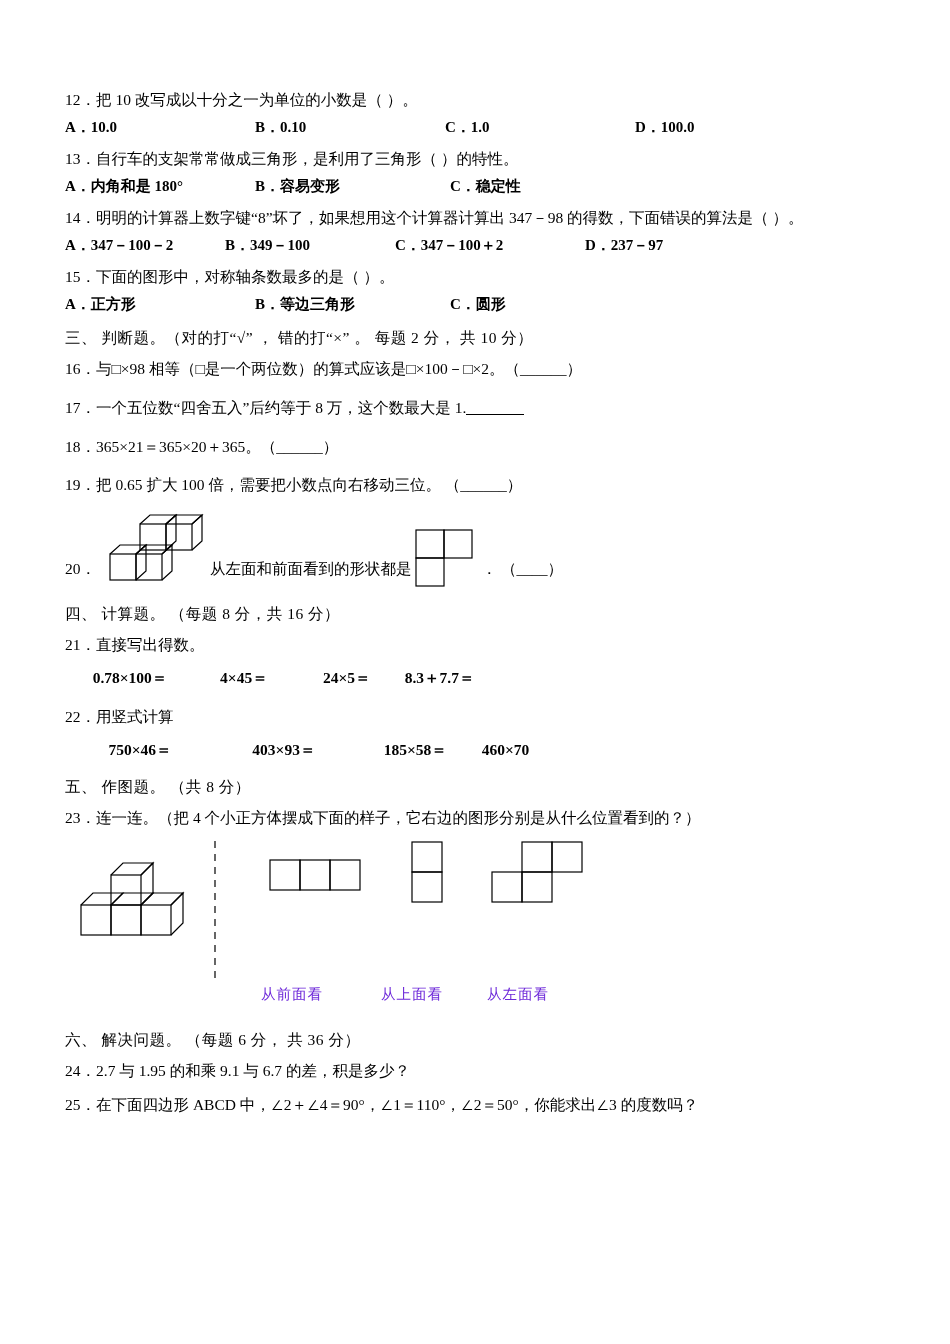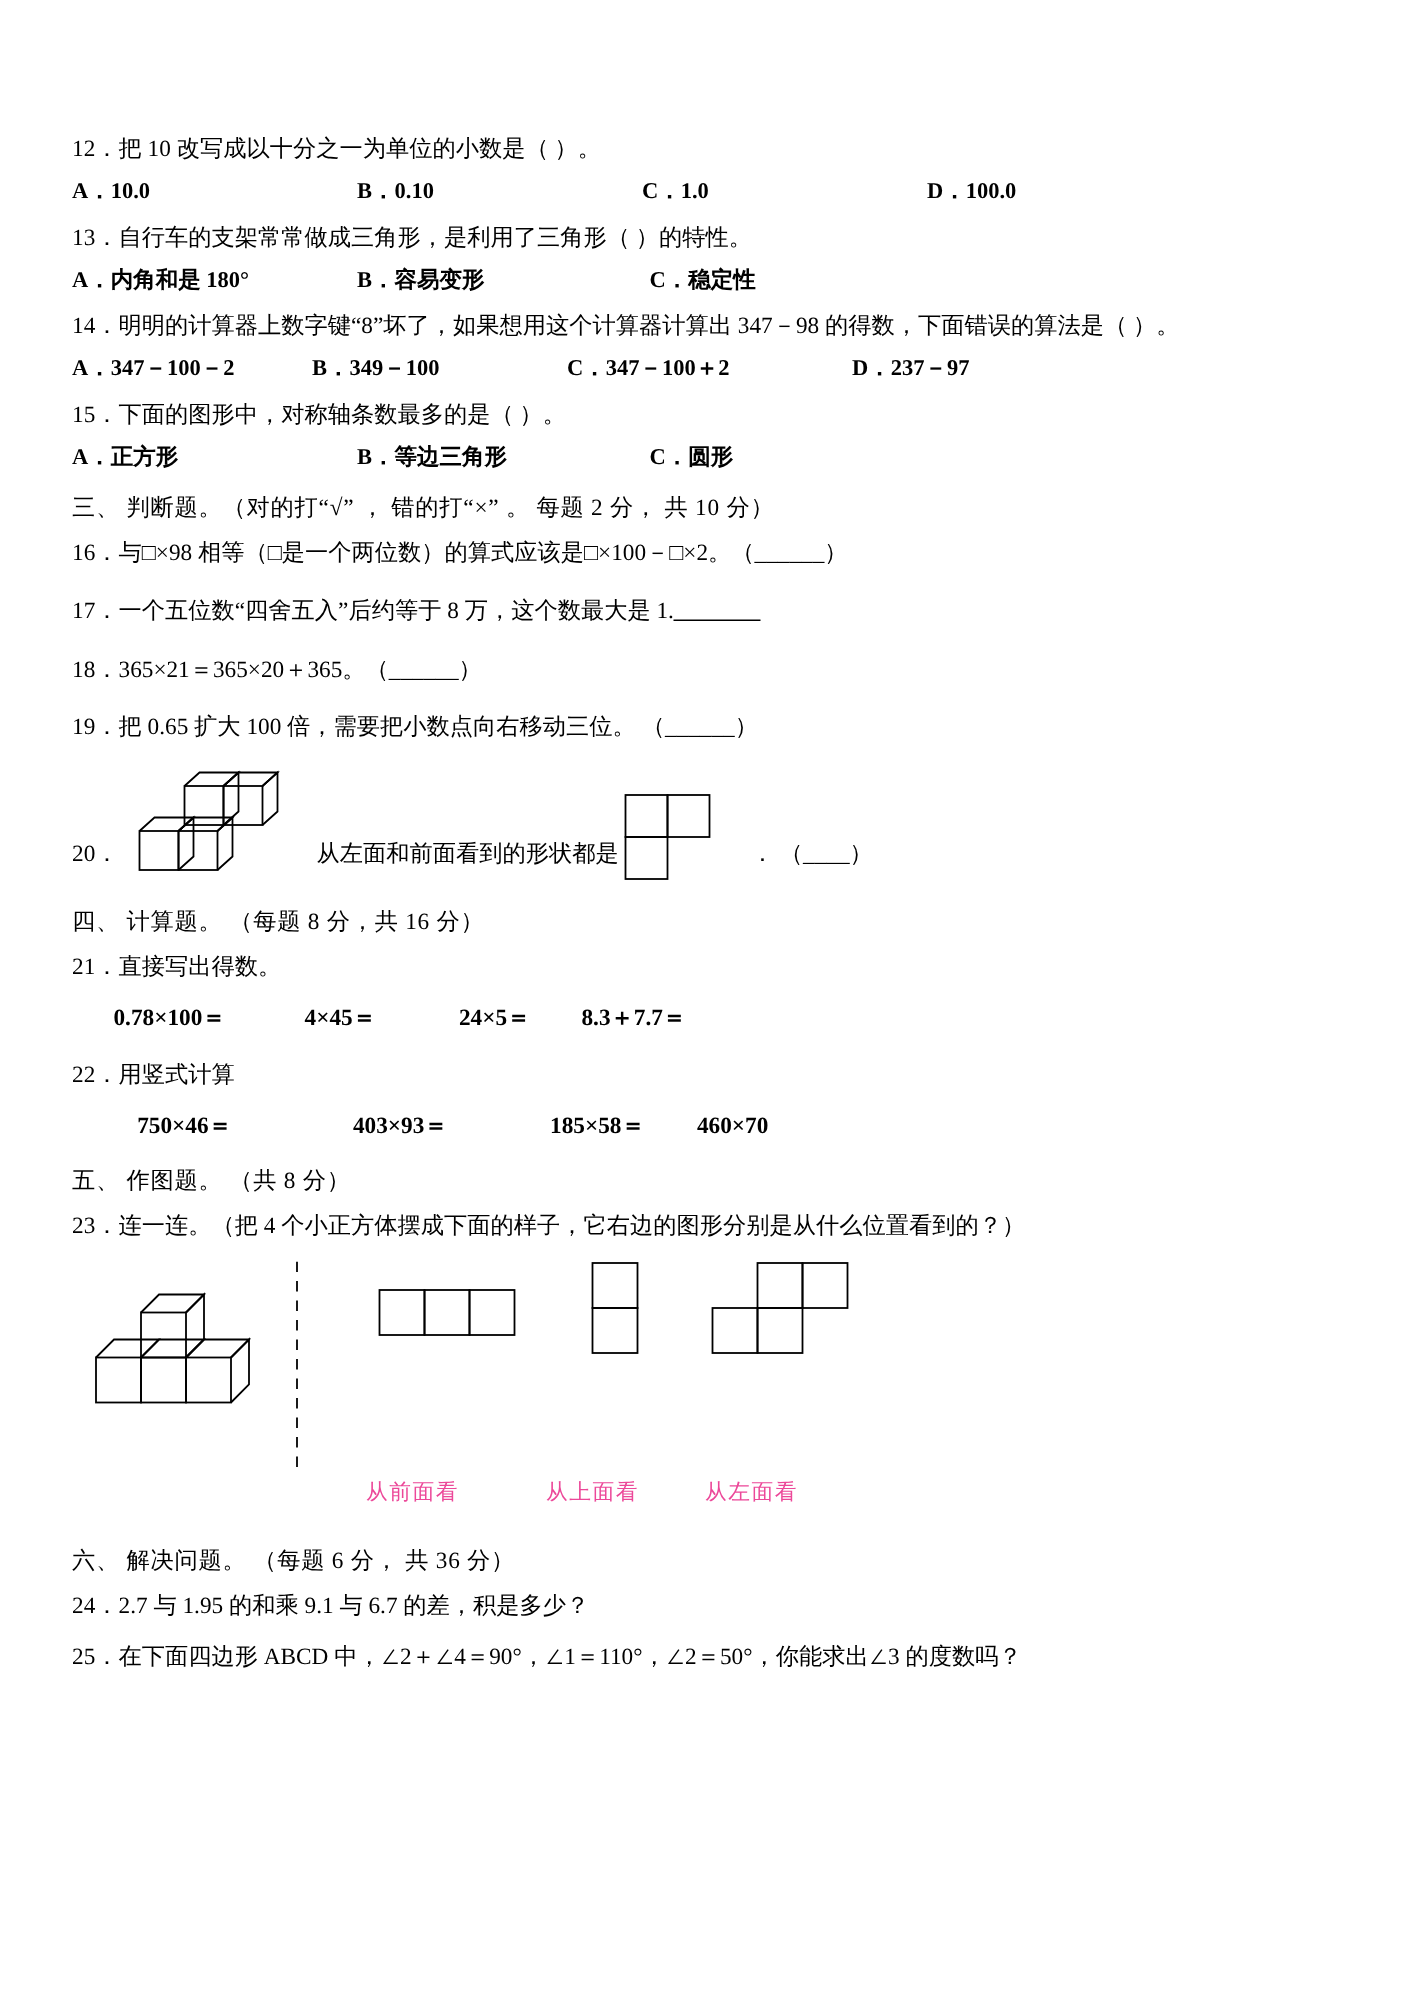--- a/index.html
+++ b/index.html
@@ -16,21 +16,21 @@
   }
   .page {
     position: relative;
     width: 950px;
     height: 1344px;
     padding: 0;
     box-sizing: border-box;
   }
   .content {
     position: absolute;
-    left: 48px;
+    left: 65px;
     top: 88px;
     width: 858px;
   }
   .q {
     margin: 0 0 6px 0;
     font-size: 15.5px;
     line-height: 1.55;
   }
   .opts {
     display: flex;
@@ -69,33 +69,32 @@
     align-items: flex-end;
     font-size: 15.5px;
     margin: 2px 0 10px 0;
     text-align: center;
   }
   .q20num {
     padding-bottom: 10px;
   }
   .q20text {
     padding-bottom: 10px;
-    margin-left: 18px;
   }
   svg { display: block; }
   .figbox { margin: 0 2px; }
   .drawrow {
     display: flex;
     align-items: flex-start;
     margin: 10px 0 4px 0;
   }
   .viewlabels {
     display: flex;
     font-size: 14.5px;
-    color: #ec4899;
+    color: #6d28d9;
     margin-left: 196px;
   }
   .viewlabels span {
     letter-spacing: 1px;
   }
 </style>
 </head>
 <body>
 
 <div class="page">

